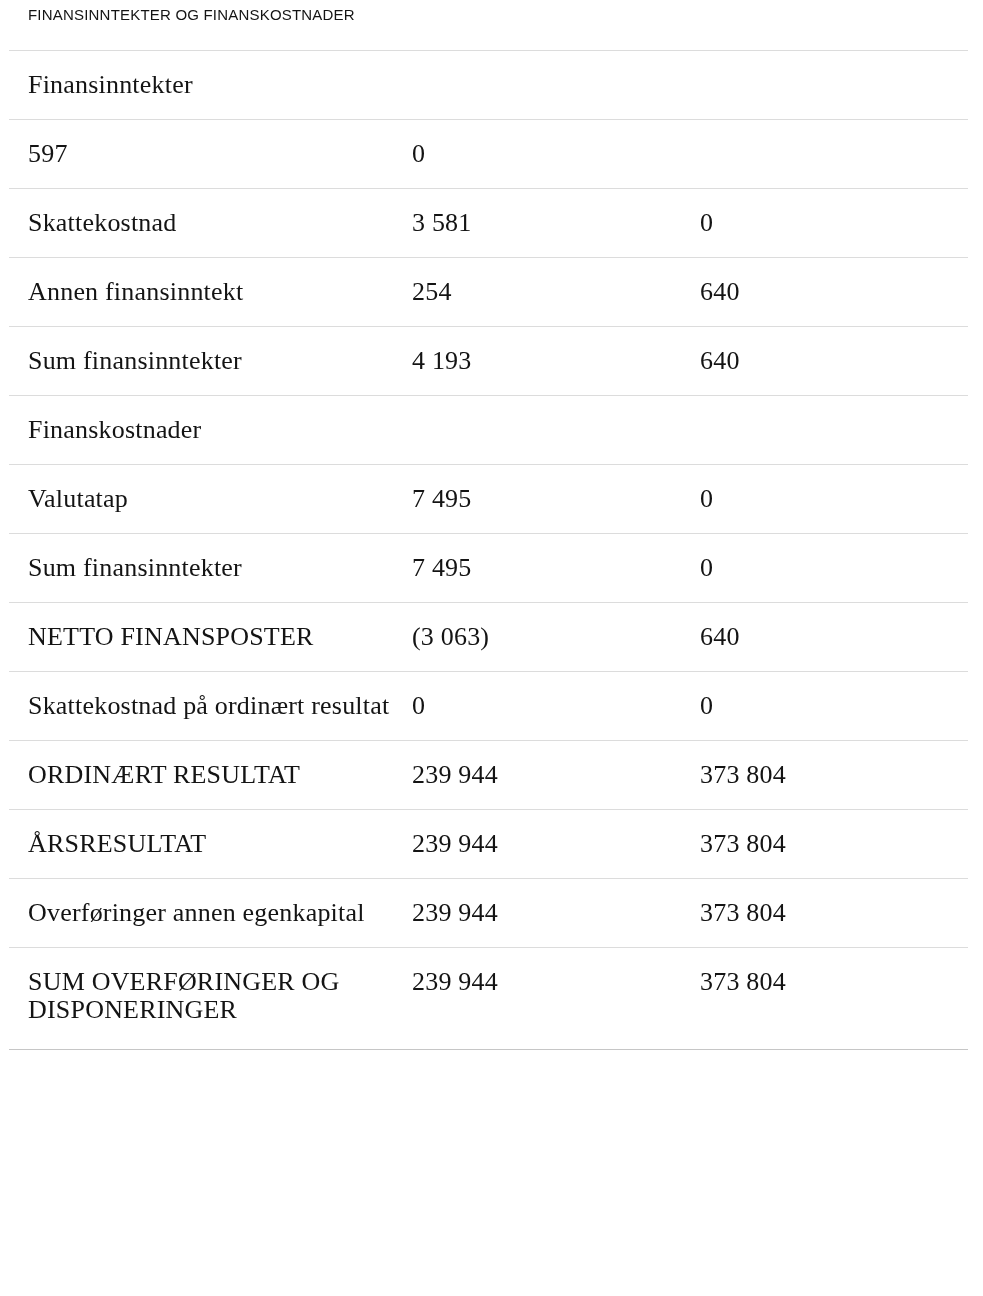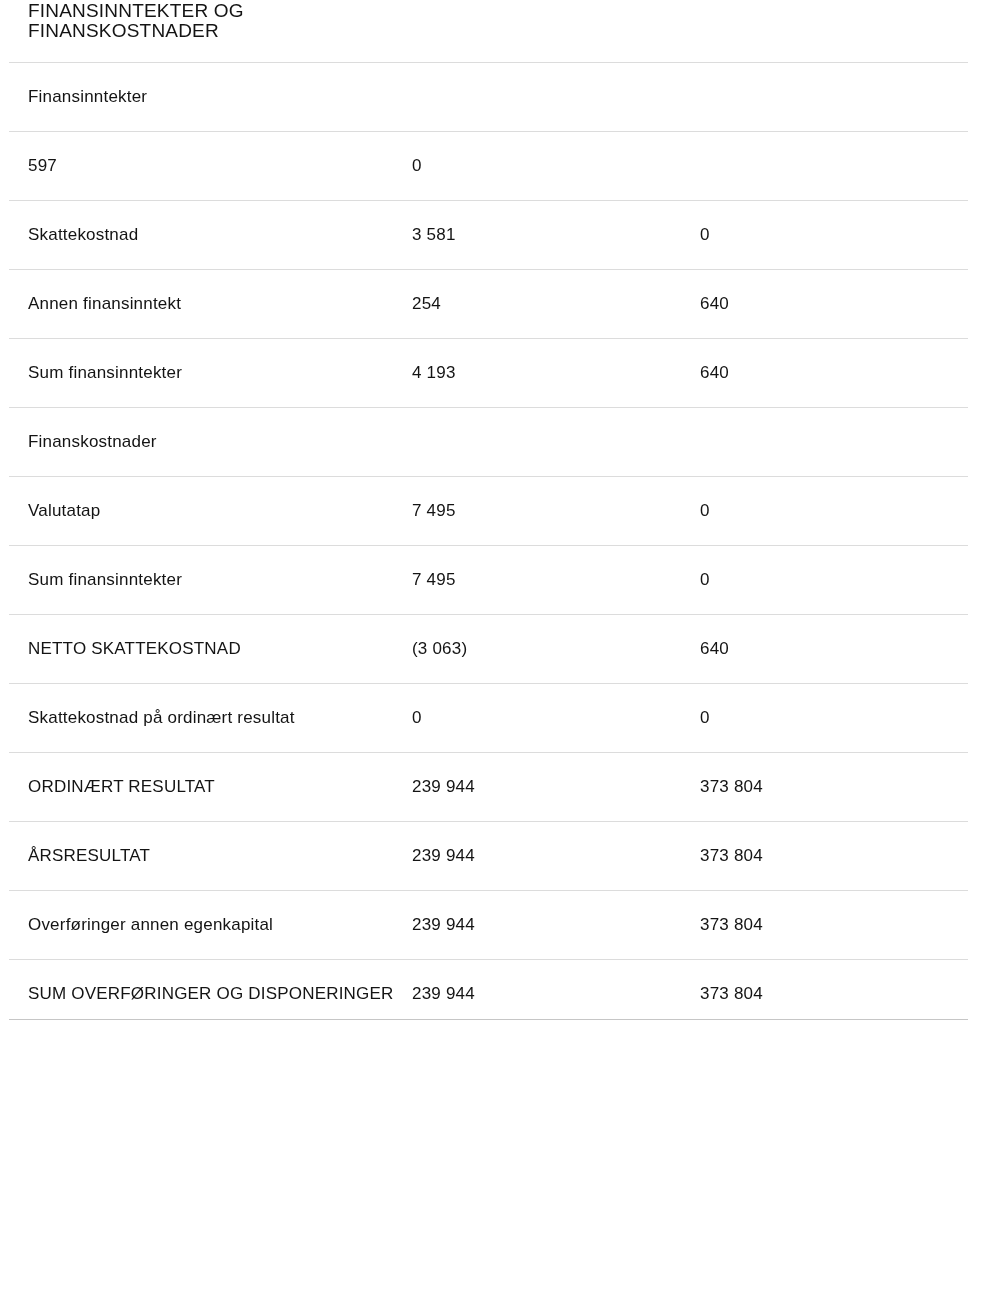--- a/index.html
+++ b/index.html
@@ -15,44 +15,45 @@
     color: #141414;
     -webkit-font-smoothing: antialiased;
   }
   .statement-table {
     margin-left: 9px;
     width: 959px;
   }
   .section-header-row {
     border-bottom: 1px solid #dcdcdc;
     padding: 45px 0 20px 19px;
-    font-size: 19px;
-    line-height: 20px;
+    font-size: 15px;
+    line-height: 28px;
     letter-spacing: 0.2px;
   }
   .section-header-row.first {
     padding-top: 1px;
     padding-bottom: 21px;
   }
   .section-header-label {
     display: block;
     max-width: 384px;
   }
   .table-row {
     display: grid;
     grid-template-columns: 384px 288px 1fr;
     align-items: start;
     border-bottom: 1px solid #dcdcdc;
     padding: 20px 0 20px 19px;
-    font-size: 17px;
+    font-size: 26px;
     line-height: 28px;
+    font-family: Liberation Serif, serif;
   }
   .table-row.last {
     border-bottom-color: #c6c6c6;
-    padding-bottom: 11px;
+    padding-bottom: 25px;
   }
   .cell-label {
     padding-right: 16px;
     letter-spacing: 0.2px;
   }
   .cell-value {
     letter-spacing: 0.2px;
   }
 </style>
 </head>
@@ -95,21 +96,21 @@
       <span class="cell-label">Valutatap</span>
       <span class="cell-value">7 495</span>
       <span class="cell-value">0</span>
     </div>
     <div class="table-row">
       <span class="cell-label">Sum finansinntekter</span>
       <span class="cell-value">7 495</span>
       <span class="cell-value">0</span>
     </div>
     <div class="table-row">
-      <span class="cell-label">NETTO SKATTEKOSTNAD</span>
+      <span class="cell-label">NETTO FINANSPOSTER</span>
       <span class="cell-value">(3 063)</span>
       <span class="cell-value">640</span>
     </div>
     <div class="table-row">
       <span class="cell-label">Skattekostnad på ordinært resultat</span>
       <span class="cell-value">0</span>
       <span class="cell-value">0</span>
     </div>
     <div class="table-row">
       <span class="cell-label">ORDINÆRT RESULTAT</span>

